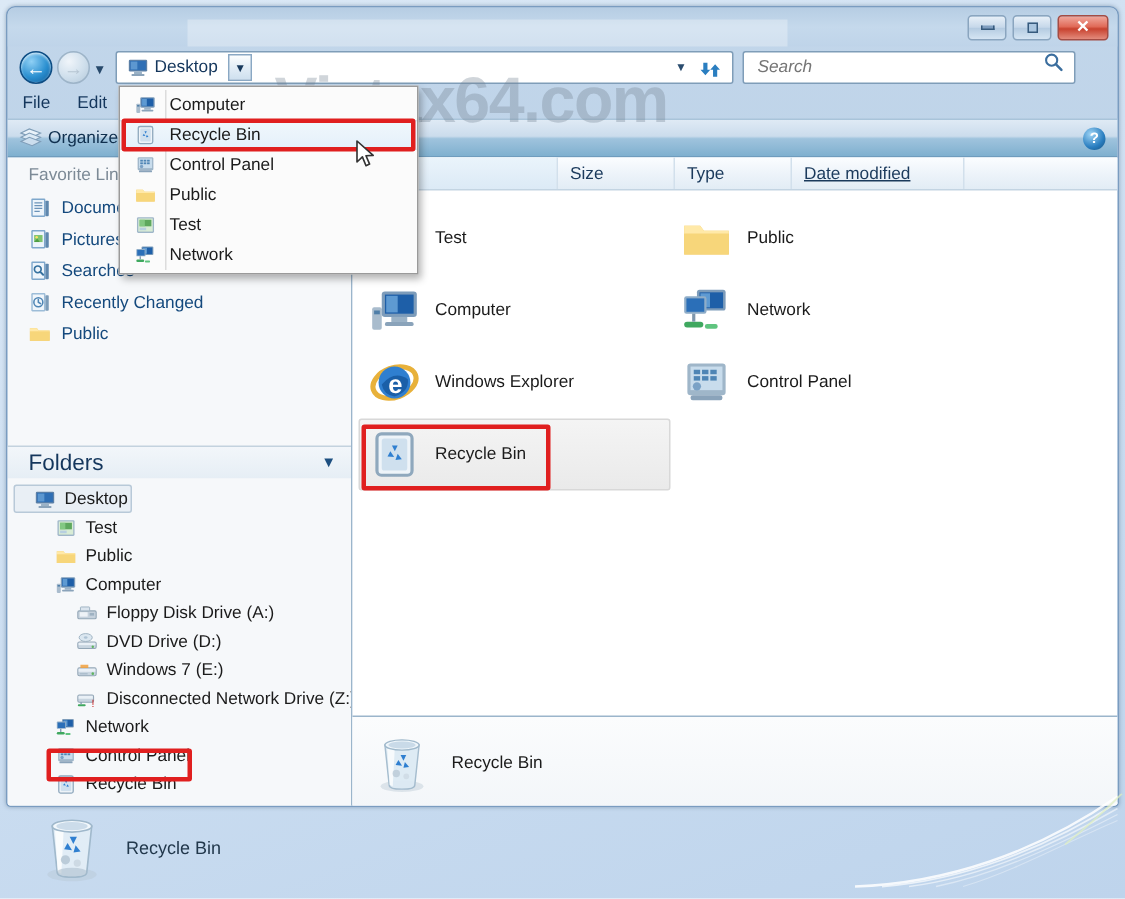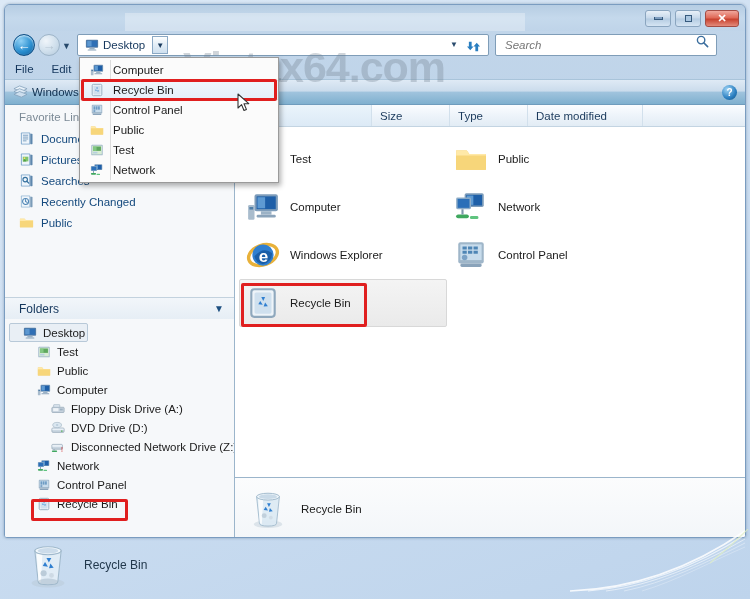--- a/index.html
+++ b/index.html
@@ -202,21 +202,21 @@
   .fav-label { font-size: 11.5px; color: #14497d; }
 
   #folders-header {
     margin-top: auto;
     height: 22px; min-height: 22px;
     border-top: 1px solid #c3d2de;
     background: linear-gradient(180deg,#f2f6fa 0%, #e6eef5 100%);
     display: flex; align-items: center; justify-content: space-between;
     padding: 0 10px 0 14px; cursor: pointer;
   }
-  #folders-header .fh-label { font-size: 12px; color: #14365c; }
+  #folders-header .fh-label { font-size: 15px; color: #14365c; }
   #folders-header .fh-chevron { font-size: 10px; color: #1d4f80; }
 
   #foldertree {
     height: 220px;
     background: #f6f8fa;
     padding: 4px 0 0 0;
     overflow: hidden;
   }
   .tree-row {
     display: flex; align-items: center; gap: 6px;
@@ -250,21 +250,21 @@
   }
   .col {
     height: 100%; display: flex; align-items: center;
     padding-left: 8px;
     border-right: 1px solid #d2e0ec;
     cursor: pointer;
   }
   #col-name { width: 137px; background: linear-gradient(180deg,#eaf4fb 0%, #dceaf6 100%); }
   #col-size { width: 78px; text-align: center; }
   #col-type { width: 78px; }
-  #col-date { width: 115px; }
+  #col-date { width: 115px; text-decoration: underline; }
   #col-pad { flex: 1; border-right: none; }
 
   #items-grid {
     flex: 1;
     position: relative;
     padding: 8px 0 0 4px;
     display: grid;
     grid-template-columns: 208px 208px;
     grid-auto-rows: 48px;
     align-content: start;
@@ -432,21 +432,21 @@
 
   <div id="toolbar">
     <div id="organize-btn">
       <span>
         <svg class="icon-svg" width="15" height="14" viewBox="0 0 16 15">
           <path d="M1 4 L7 1 L15 4 L9 7 Z" fill="#e9f2fa" stroke="#7f9db8" stroke-width=".8"></path>
           <path d="M1 7 L7 4 L15 7 L9 10 Z" fill="#dbe9f5" stroke="#7f9db8" stroke-width=".8"></path>
           <path d="M1 10 L7 7 L15 10 L9 13 Z" fill="#ccdeee" stroke="#7f9db8" stroke-width=".8"></path>
         </svg>
       </span>
-      <span class="tb-label">Windows</span>
+      <span class="tb-label">Organize</span>
     </div>
     <div id="help-btn">
       <span>?</span>
     </div>
   </div>
 
   <div id="explorer-body">
 
     <div id="navpane">
 
@@ -589,20 +589,32 @@
             <span class="tree-icon">
               <svg class="icon-svg" width="14" height="14" viewBox="0 0 16 16">
                 <rect x="1" y="8" width="14" height="5" rx="1.2" fill="#c8d5e0" stroke="#93a6b6" stroke-width=".8"></rect>
                 <rect x="1.6" y="8.6" width="12.8" height="1.8" fill="#e9f0f6"></rect>
                 <circle cx="12.4" cy="11.6" r=".9" fill="#5fb35f"></circle>
                 <ellipse cx="7" cy="4.6" rx="5" ry="3" fill="#dbe7f0" stroke="#9cb0c0" stroke-width=".7"></ellipse>
                 <ellipse cx="7" cy="4.6" rx="1.4" ry=".9" fill="#aec3d4"></ellipse>
               </svg>
             </span>
             <span class="tree-label">DVD Drive (D:)</span>
+          </div>
+          <div class="tree-row indent-2">
+            <span class="tree-icon">
+              <svg class="icon-svg" width="14" height="14" viewBox="0 0 16 16">
+                <rect x="1" y="6" width="14" height="6" rx="1.2" fill="#c8d5e0" stroke="#93a6b6" stroke-width=".8"></rect>
+                <rect x="1.6" y="6.6" width="12.8" height="2.4" fill="#e9f0f6"></rect>
+                <circle cx="12.4" cy="10.4" r="1" fill="#5fb35f"></circle>
+                <rect x="2.5" y="10" width="6" height="1" fill="#a9bcca"></rect>
+                <path d="M3 3.6 L9 3.6 L9 6 L3 6 Z" fill="#f0a03c" opacity=".85"></path>
+              </svg>
+            </span>
+            <span class="tree-label">Windows 7 (E:)</span>
           </div>
           <div class="tree-row indent-2">
             <span class="tree-icon">
               <svg class="icon-svg" width="14" height="14" viewBox="0 0 16 16">
                 <rect x="1" y="5" width="12" height="5.5" rx="1.1" fill="#c8d5e0" stroke="#93a6b6" stroke-width=".8"></rect>
                 <rect x="1.6" y="5.6" width="10.8" height="2.2" fill="#e9f0f6"></rect>
                 <rect x="1" y="12" width="6" height="1.6" rx=".8" fill="#3fa85f"></rect>
                 <line x1="3.5" y1="10.5" x2="3.5" y2="12" stroke="#7f97ad" stroke-width="1"></line>
                 <text x="11.5" y="14" font-size="8" fill="#cc2222" font-family="Liberation Sans, sans-serif">!</text>
               </svg>

